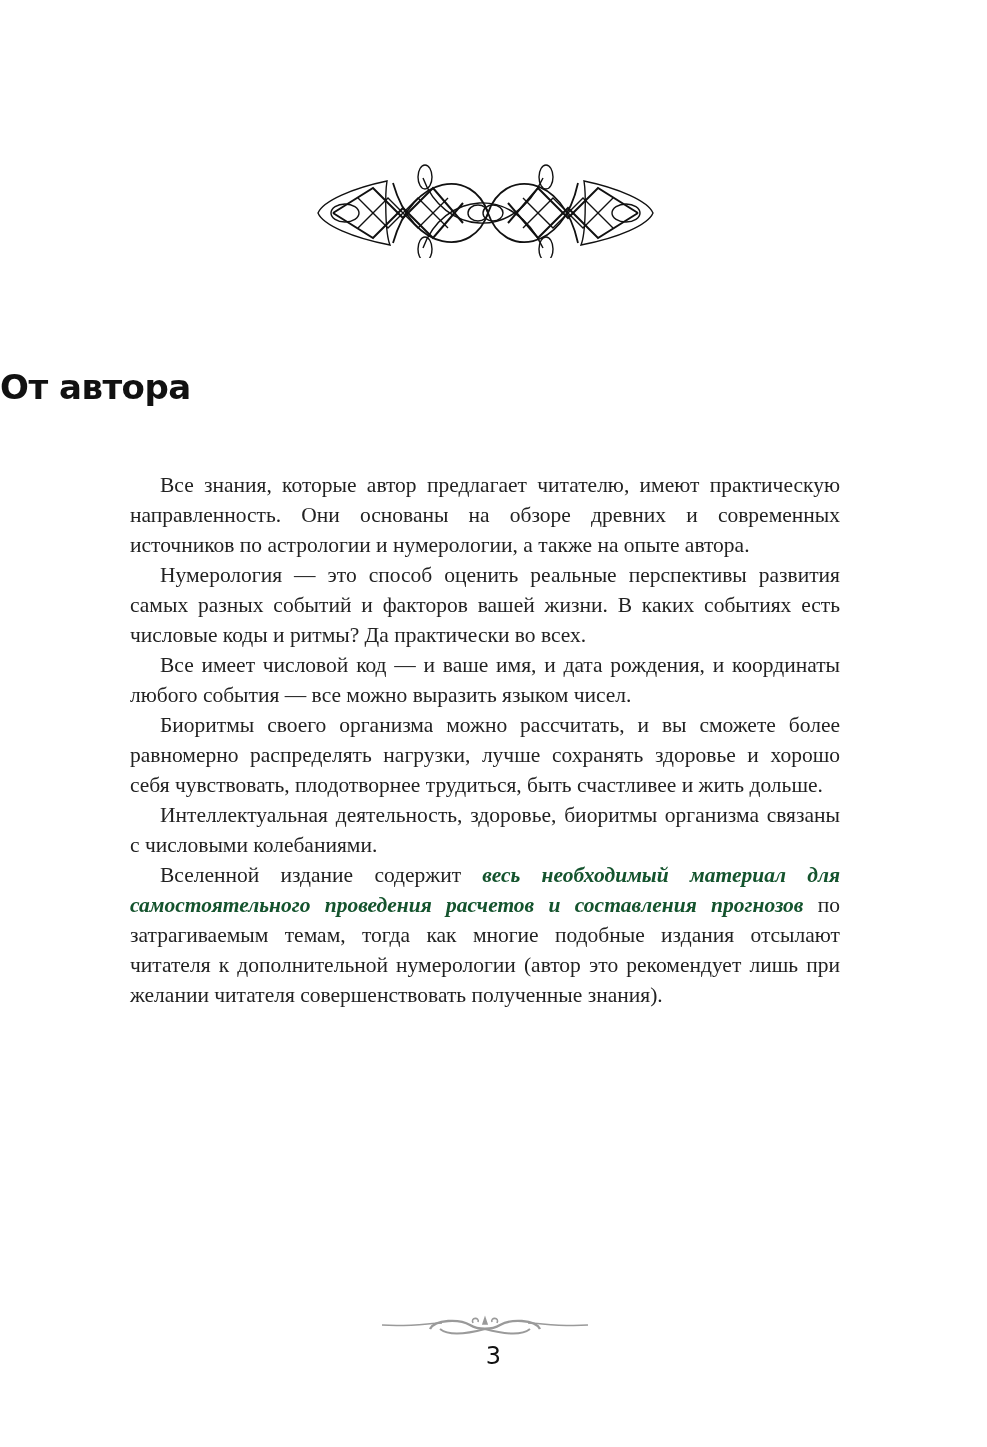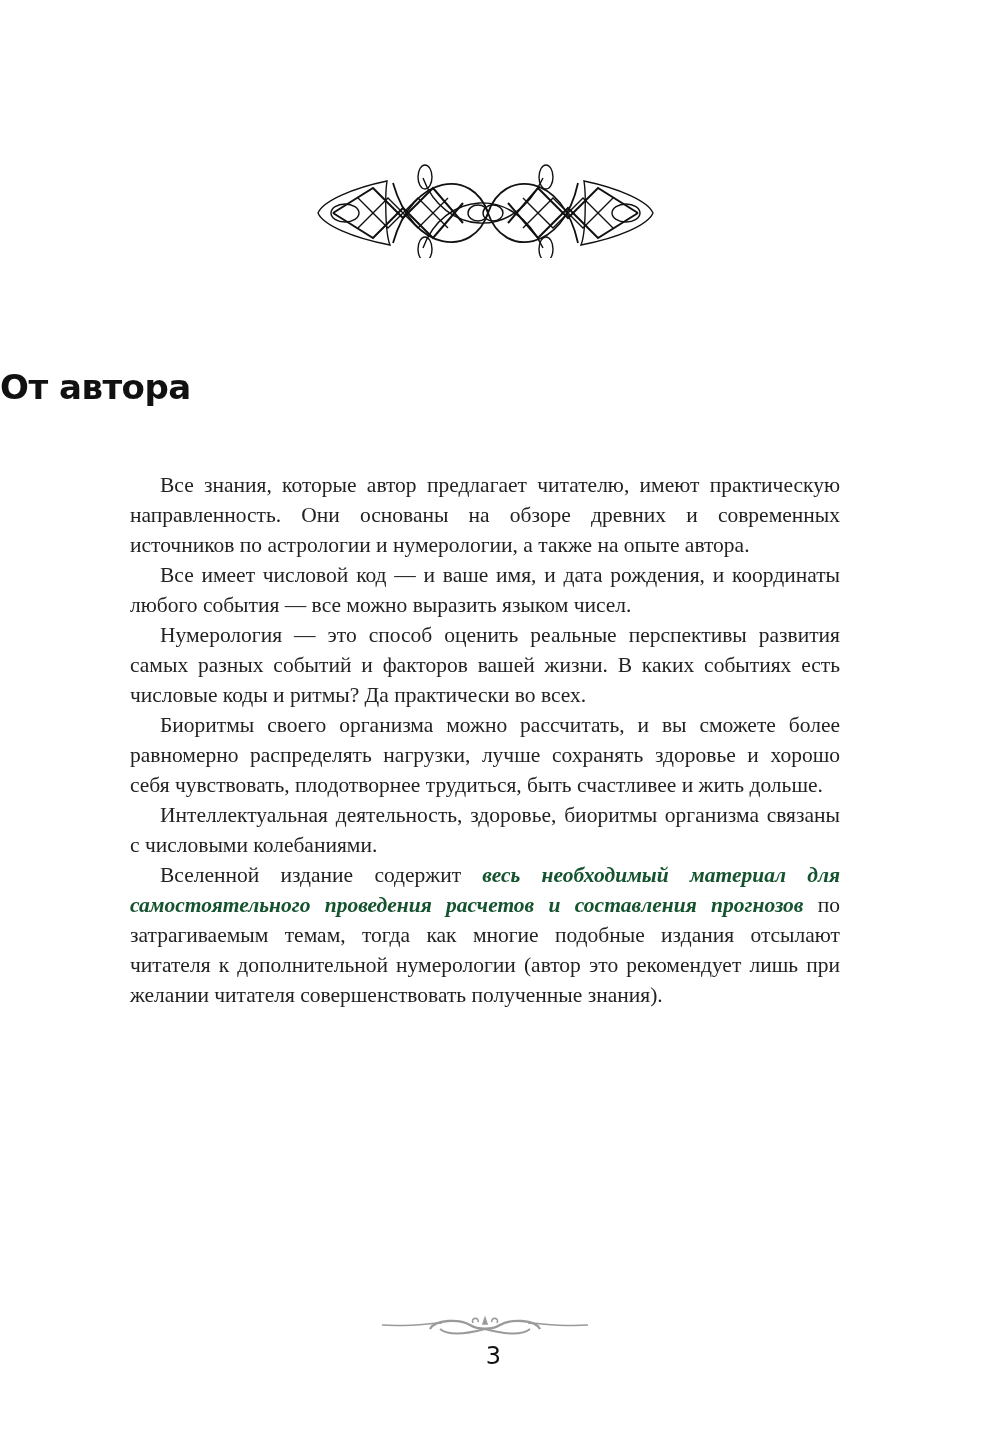--- a/index.html
+++ b/index.html
@@ -55,22 +55,22 @@
   <ellipse cx="233" cy="86" rx="7" ry="12"></ellipse>
 
   <ellipse cx="165" cy="50" rx="10" ry="8"></ellipse>
   <ellipse cx="180" cy="50" rx="10" ry="8"></ellipse>
 </svg>
 
 <h1 class="title">От автора</h1>
 
 <div class="body-text">
   <p>Все знания, которые автор предлагает читателю, имеют практическую направленность. Они основаны на обзоре древних и современных источников по астрологии и нумерологии, а также на опыте автора.</p>
+  <p>Нумерология — это способ оценить реальные перспективы развития самых разных событий и факторов вашей жизни. В каких событиях есть числовые коды и ритмы? Да практически во всех.</p>
   <p>Все имеет числовой код — и ваше имя, и дата рождения, и координаты любого события — все можно выразить языком чисел.</p>
-  <p>Нумерология — это способ оценить реальные перспективы развития самых разных событий и факторов вашей жизни. В каких событиях есть числовые коды и ритмы? Да практически во всех.</p>
   <p>Биоритмы своего организма можно рассчитать, и вы сможете более равномерно распределять нагрузки, лучше сохранять здоровье и хорошо себя чувствовать, плодотворнее трудиться, быть счастливее и жить дольше.</p>
   <p>Интеллектуальная деятельность, здоровье, биоритмы организма связаны с числовыми колебаниями.</p>
   <p><span>Вселенной издание содержит </span><b>весь необходимый материал для самостоятельного проведения расчетов и составления прогнозов</b><span> по затрагиваемым темам, тогда как многие подобные издания отсылают читателя к дополнительной нумерологии (автор это рекомендует лишь при желании читателя совершенствовать полученные знания).</span></p>
 </div>
 
 <svg class="ornament-bottom" viewBox="0 0 210 24" fill="none" stroke="#9a9a9a" stroke-width="1.6">
   <path d="M2 10 C30 12 50 8 62 8"></path>
   <path d="M208 10 C180 12 160 8 148 8"></path>
   <path d="M50 14 C55 4 80 4 90 10 C98 15 112 15 120 10 C130 4 155 4 160 14" stroke-width="2.4"></path>
   <path d="M60 14 C70 22 90 18 105 14 C120 18 140 22 150 14" stroke-width="2"></path>

